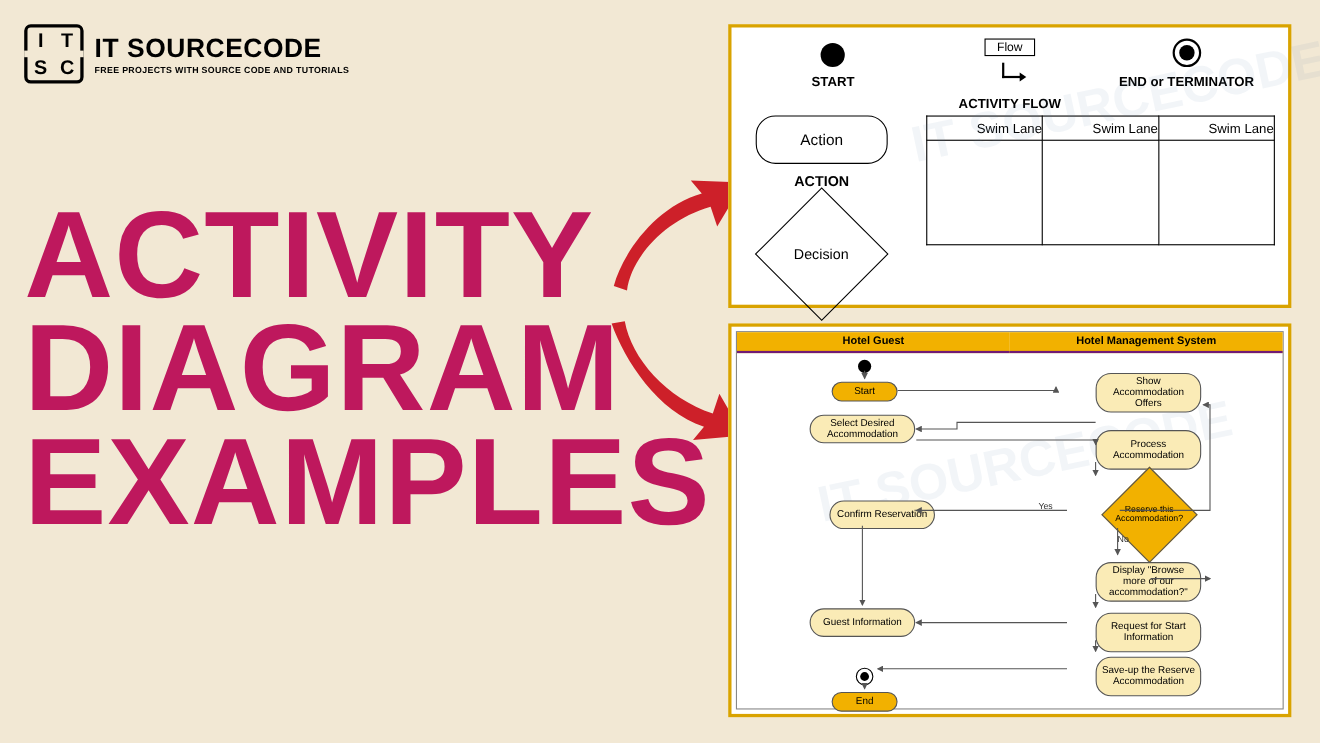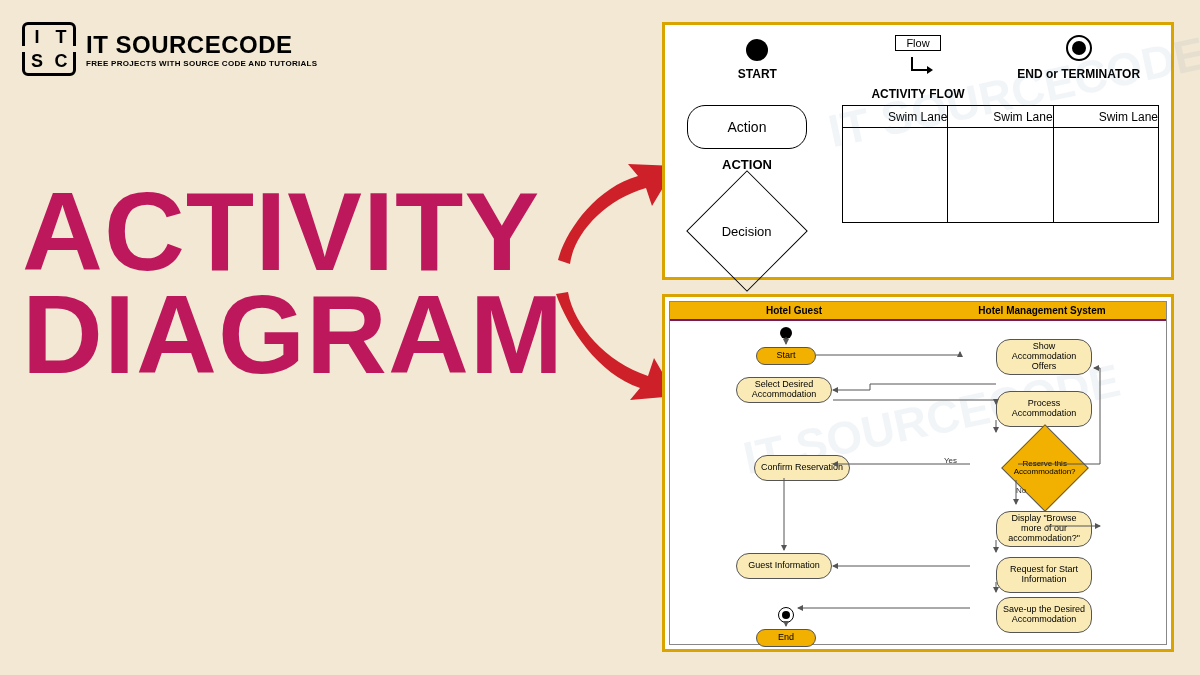--- a/index.html
+++ b/index.html
@@ -132,20 +132,21 @@
   </div>
   <div class="logo-text">
     <h1>IT SOURCECODE</h1>
     <p>FREE PROJECTS WITH SOURCE CODE AND TUTORIALS</p>
   </div>
 </div>
 
 <div class="headline">
   <div>ACTIVITY</div>
   <div>DIAGRAM</div>
+  <div>EXAMPLES</div>
 </div>
 
 <div class="arrow" style="left:548px; top:160px;">
   <svg width="130" height="110" viewBox="0 0 130 110">
     <path d="M10 100 C 18 70, 48 28, 90 16 L 80 4 L 128 6 L 104 46 L 98 28 C 56 40, 26 74, 22 104 Z"></path>
   </svg>
 </div>
 <div class="arrow" style="left:548px; top:288px;">
   <svg width="130" height="120" viewBox="0 0 130 120">
     <path d="M8 6 C 20 40, 50 86, 92 100 L 82 112 L 128 108 L 106 70 L 100 88 C 58 74, 26 38, 20 4 Z"></path>
@@ -219,21 +220,21 @@
     <div class="lane">
       <div class="lane-head">Hotel Management System</div>
       <div class="lane-body">
         <div class="node soft tall" style="left:78px; top:18px;">Show Accommodation Offers</div>
         <div class="node soft tall" style="left:78px; top:70px;">Process Accommodation</div>
         <div class="diamond" style="left:96px; top:116px;">
           <span>Reserve this Accommodation?</span>
         </div>
         <div class="node soft tall" style="left:78px; top:190px; height:36px;">Display "Browse more of our accommodation?"</div>
         <div class="node soft tall" style="left:78px; top:236px;">Request for Start Information</div>
-        <div class="node soft tall" style="left:78px; top:276px;">Save-up the Desired Accommodation</div>
+        <div class="node soft tall" style="left:78px; top:276px;">Save-up the Reserve Accommodation</div>
       </div>
     </div>
 
     <svg style="position:absolute; inset:0; width:100%; height:100%; pointer-events:none;">
       <defs>
           <marker id="ah" markerWidth="6" markerHeight="6" refX="5" refY="3" orient="auto">
             <path d="M0 0 L6 3 L0 6 Z" fill="#555"></path>
           </marker>
         </defs>
       <g stroke="#555" stroke-width="1" fill="none" marker-end="url(#ah)">

